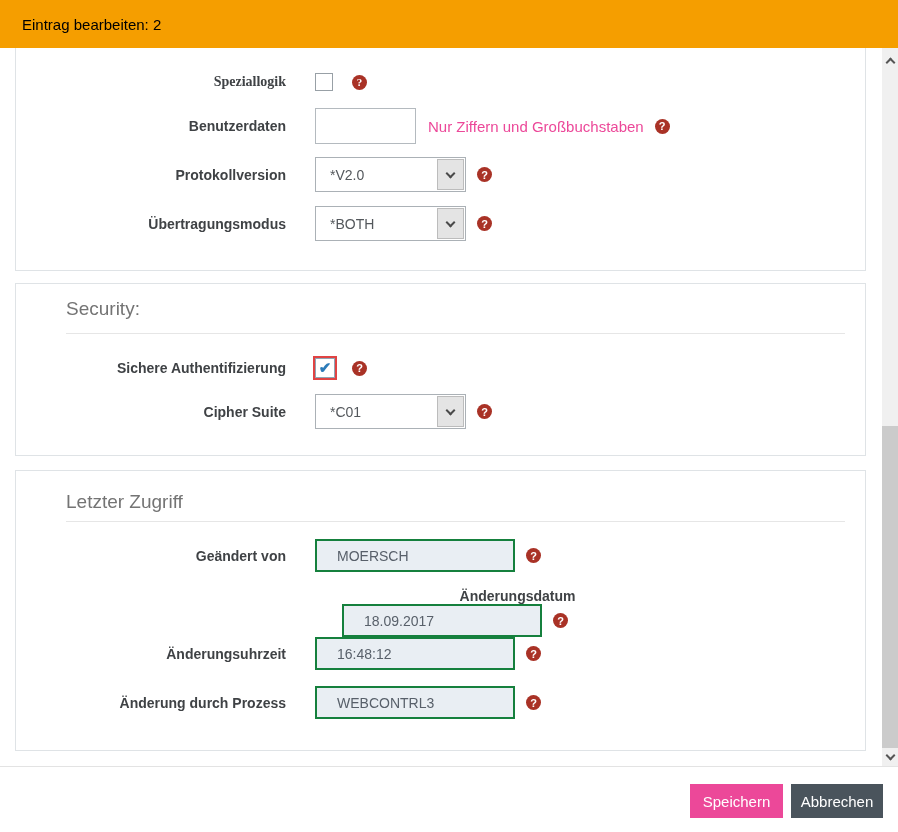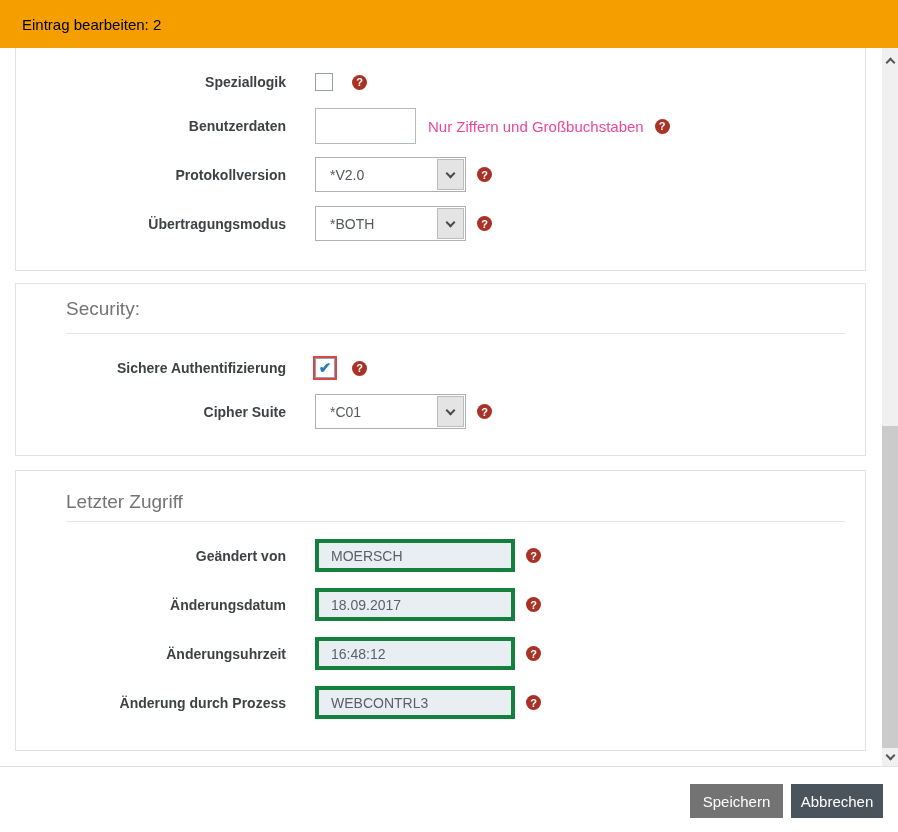--- a/index.html
+++ b/index.html
@@ -53,47 +53,47 @@
 
   .hint { margin-left:12px; font-size:15px; color:#ec4899; white-space:nowrap; }
 
   .help { width:15px; height:15px; min-width:15px; border-radius:50%;
           background:#A93226; color:#fff; font-size:11px; font-weight:bold;
           display:flex; align-items:center; justify-content:center;
           margin-left:11px; }
   .help-gap { margin-left:19px; }
   .help-gap2 { margin-left:15px; }
 
-  .ro-input { width:200px; height:33px; background:#e9eef3; border:4px solid #15803d;
-              padding:0 12px; font-size:14px; color:#58606a; font-family:inherit; }
-
-  
-  #row-speziallogik      { top:24px;  height:20px; }
+  .ro-input { width:200px; height:33px; background:#e9eef3; border:2px solid #15803d;
+              padding:0 20px; font-size:14px; color:#58606a; font-family:inherit; }
+
+  
+  #row-speziallogik      { top:24px;  height:20px;font-family:Liberation Serif, serif; }
   #row-benutzerdaten     { top:60px;  height:36px; }
   #row-protokollversion  { top:109px; height:35px; }
   #row-uebertragungsmodus{ top:158px; height:35px; }
   
   #sec-heading { top:14px; }
   #sec-rule    { top:49px; }
   #row-sichere { top:71px;  height:26px; }
   #row-cipher  { top:110px; height:35px; }
   
   #la-heading { top:20px; }
   #la-rule    { top:50px; }
   #row-geaendert { top:68px;  height:33px; }
-  #row-datum     { top:117px; height:33px; }
+  #row-datum     { top:117px; height:33px;flex-direction:column; }
   #row-uhrzeit   { top:166px; height:33px; }
   #row-prozess   { top:215px; height:33px; }
 
   
   #footer { position:absolute; top:766px; left:0; width:898px; height:66px;
             background:#fff; border-top:1px solid #e3e3e3; }
   .btn { position:absolute; top:17px; height:34px; border:none; color:#fff;
          font-size:15px; font-family:inherit; cursor:pointer; }
-  #btn-save   { right:115px; width:93px; background:#737373; }
+  #btn-save   { right:115px; width:93px; background:#ec4899; }
   #btn-cancel { right:15px;  width:92px; background:#4A545C; }
 
   
   #scrollbar { position:absolute; right:0; top:48px; width:16px; height:718px;
                background:#f0f0f0; }
   .sb-btn { position:absolute; left:0; width:16px; height:18px; display:flex;
             align-items:center; justify-content:center; }
   #sb-up   { top:4px; }
   #sb-down { top:700px; }
   .chev-up-g { width:7px; height:7px; border-left:2px solid #555;

